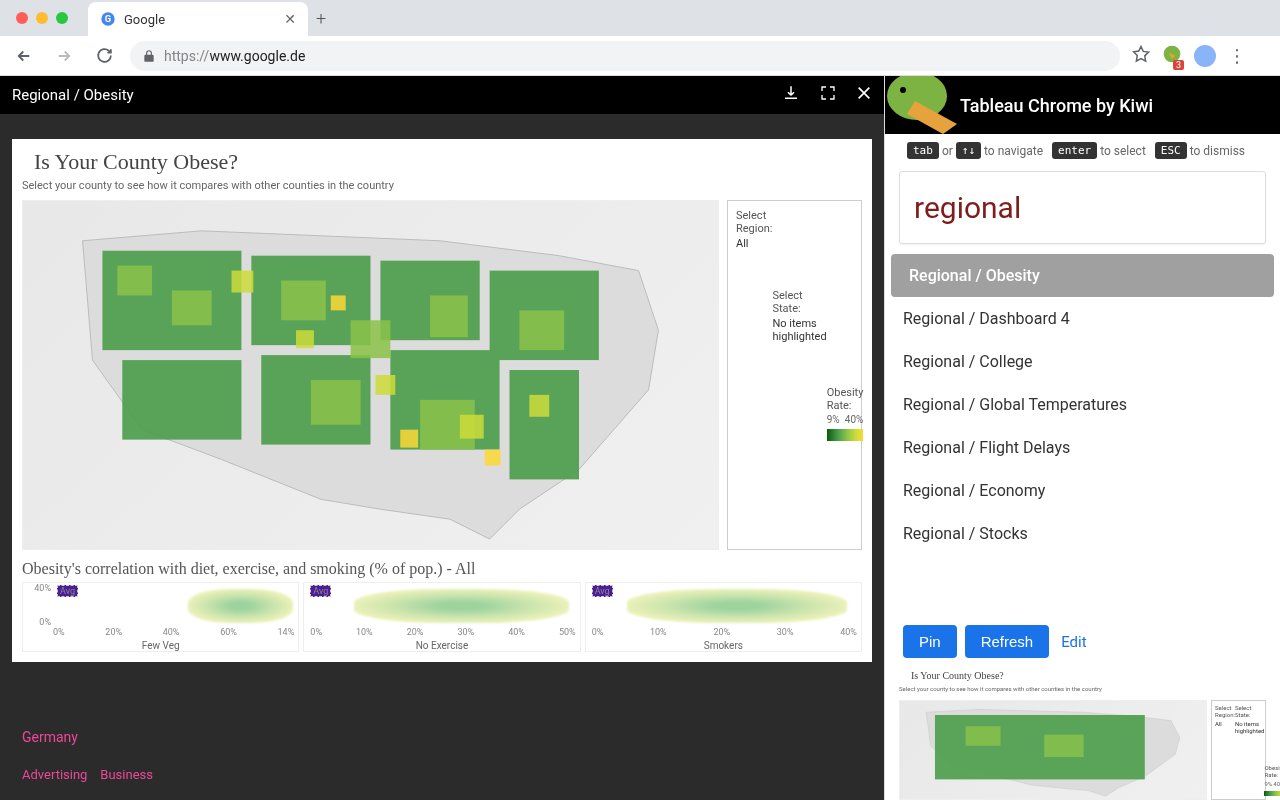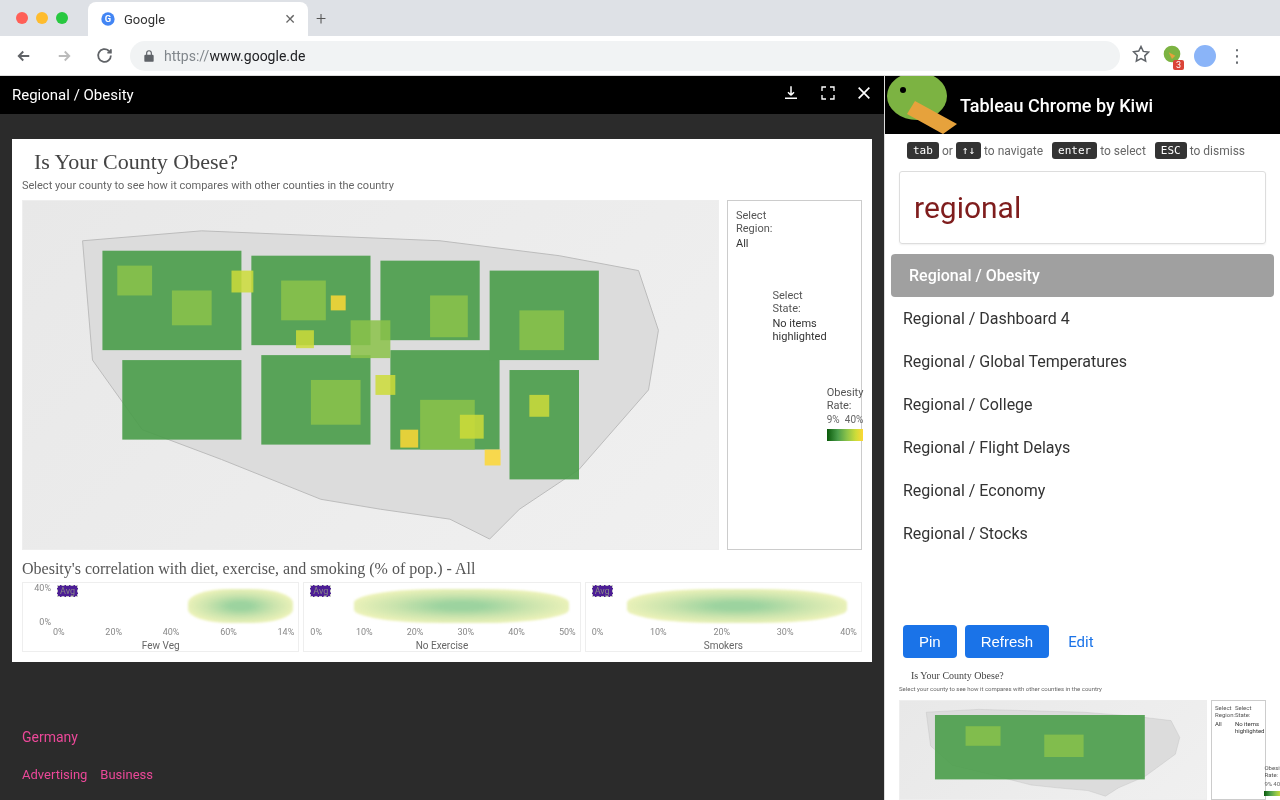--- a/index.html
+++ b/index.html
@@ -85,21 +85,21 @@
 
 .search-box { margin: 4px 14px 10px 14px; border: 1px solid #ddd; border-radius: 3px; padding: 18px 14px; font-size: 30px; color: #7f1d1d; box-shadow: 0 1px 2px rgba(0,0,0,0.06); }
 
 .results { flex: 1; overflow: hidden; }
 .result { padding: 12px 18px; font-size: 16px; color: #333; cursor: pointer; }
 .result.selected { background: #a0a0a0; color: #fff; border-radius: 4px; margin: 0 6px; font-weight: 500; }
 
 .ext-actions { padding: 12px 18px; display: flex; gap: 8px; align-items: center; }
 .btn { border: none; border-radius: 4px; padding: 8px 16px; font-size: 15px; cursor: pointer; }
 .btn.primary { background: #1a73e8; color: #fff; }
-.link-btn { color: #1a73e8; font-size: 15px; margin-left: 11px; cursor: pointer; }
+.link-btn { color: #1a73e8; font-size: 15px; margin-left: 4px; cursor: pointer; }
 
 .preview { margin: 0 14px; font-size: 9px; color: #666; }
 .preview .map-area { height: 100px; }
 .preview .sidebar-panel { width: 55px; font-size: 6px; padding: 3px; }
 .preview .side-section { margin-bottom: 8px; }
 .preview .side-label, .preview .side-value { font-size: 6px; }
 .preview .legend { margin-bottom: 0; }
 .preview .legend-labels { font-size: 6px; }
 .preview .legend-bar { height: 5px; }
 .preview .viz-title { font-size: 10px; }
@@ -321,22 +321,22 @@
       <span>to select</span>&nbsp;
       <span class="key">ESC</span>
       <span>to dismiss</span>
     </div>
 
     <div class="search-box">regional</div>
 
     <div class="results">
       <div class="result selected">Regional / Obesity</div>
       <div class="result">Regional / Dashboard 4</div>
+      <div class="result">Regional / College</div>
       <div class="result">Regional / Global Temperatures</div>
-      <div class="result">Regional / College</div>
       <div class="result">Regional / Flight Delays</div>
       <div class="result">Regional / Economy</div>
       <div class="result">Regional / Stocks</div>
     </div>
 
     <div class="ext-actions">
       <button class="btn primary">Pin</button>
       <button class="btn primary">Refresh</button>
       <span class="link-btn">Edit</span>
     </div>

